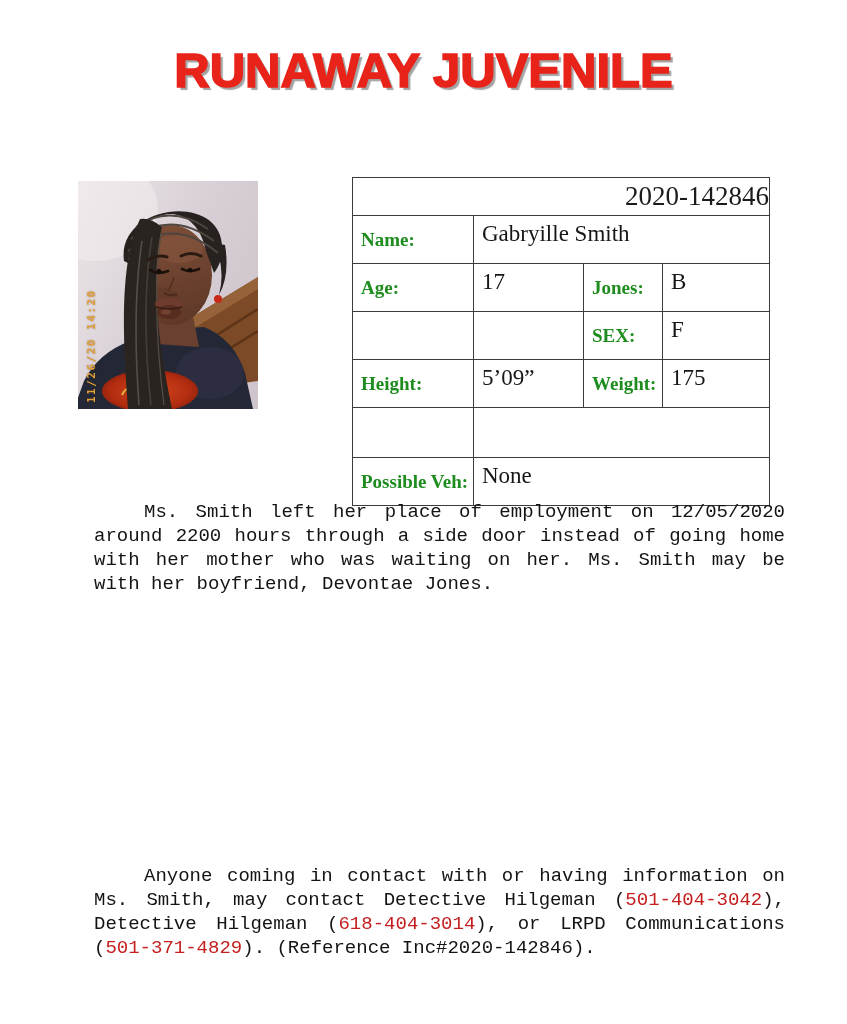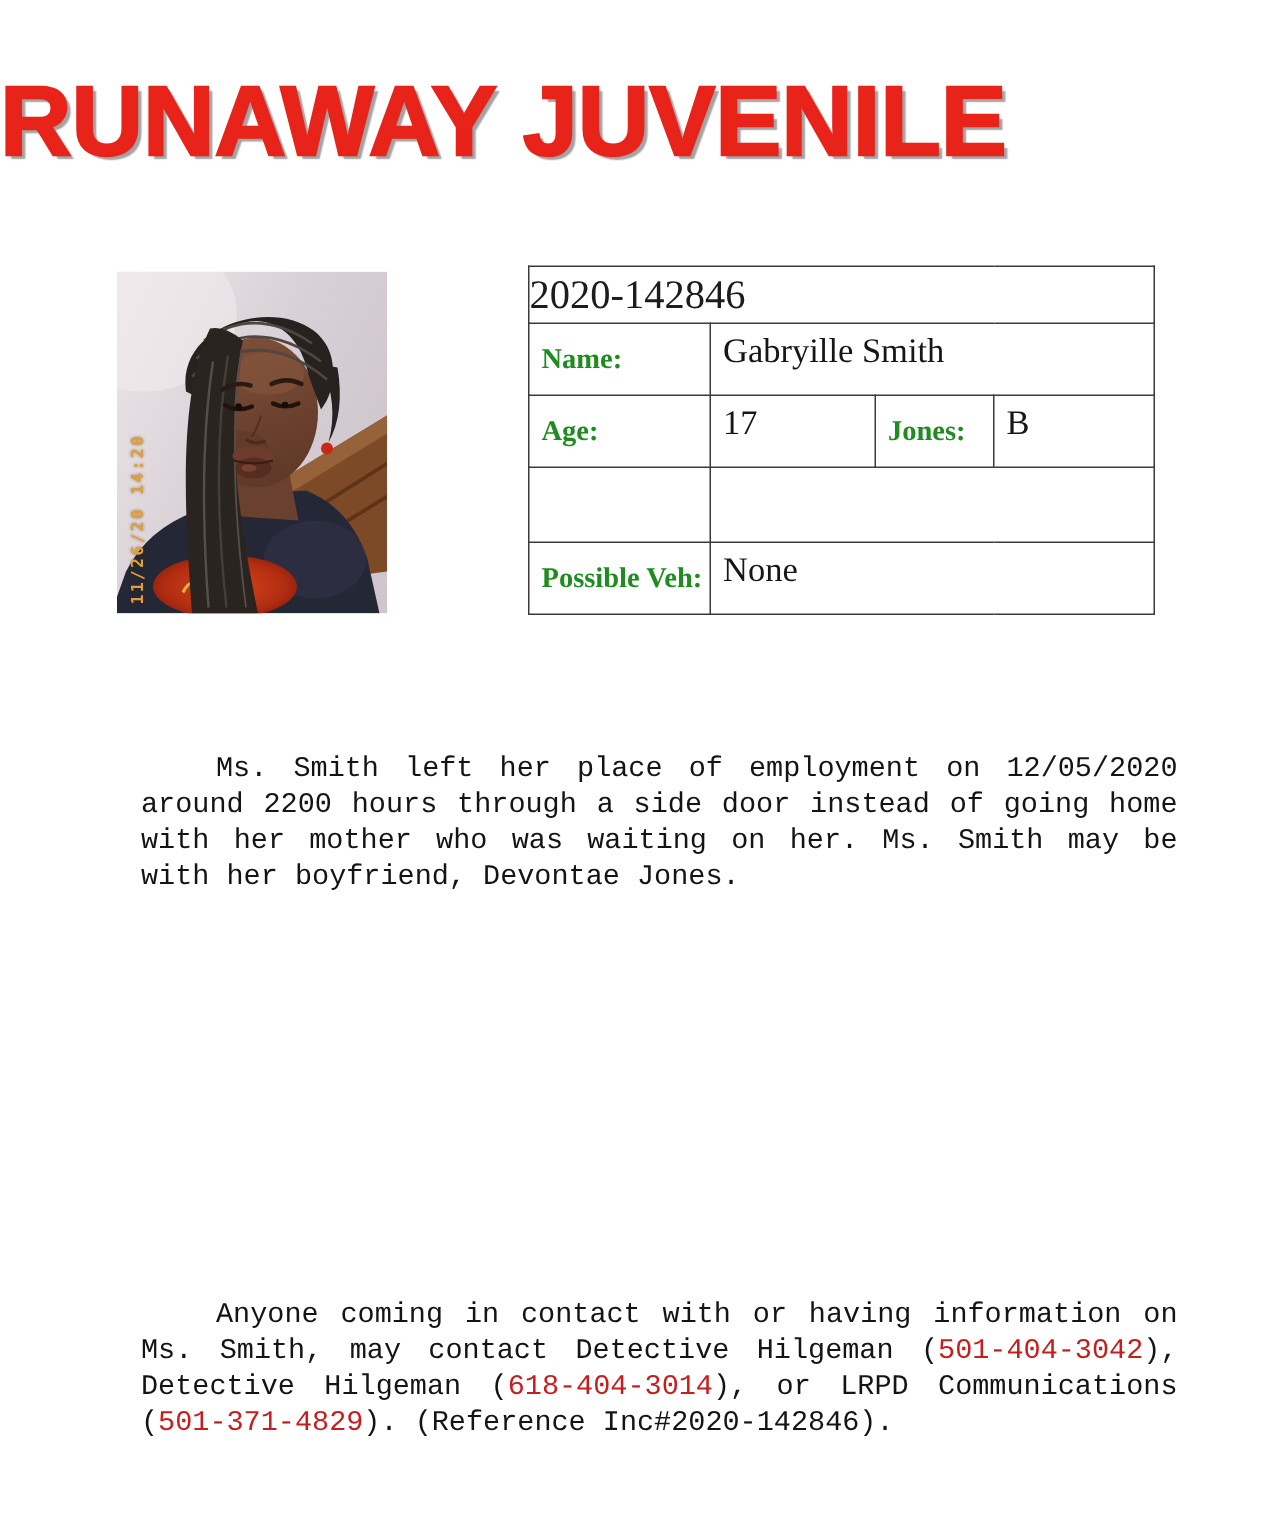--- a/index.html
+++ b/index.html
@@ -12,23 +12,24 @@
     font-family: "Liberation Serif", serif;
   }
 
   
   .flyer-title {
     position: absolute;
     top: 42px;
     left: 0;
     width: 100%;
     margin: 0;
+    text-align: center;
     font-family: "Liberation Sans", sans-serif;
     font-weight: bold;
-    font-size: 66px;
+    font-size: 49px;
     letter-spacing: 0px;
     color: #e8231a;
     -webkit-text-stroke: 1.6px #e8231a;
     text-shadow: 3px 3px 1px #a3a3a3;
     white-space: nowrap;
   }
 
   
   .photo {
     position: absolute;
@@ -65,21 +66,21 @@
   }
   .case-table td {
     border: 1px solid #3b3b3b;
     font-family: "Liberation Serif", serif;
     vertical-align: middle;
     overflow: hidden;
     white-space: nowrap;
   }
   .case-table td.case-num {
     height: 37px;
-    text-align: left;
+    text-align: right;
     font-size: 27px;
     color: #1c1c1c;
     padding: 0;
   }
   .case-table td.lbl {
     height: 35px;
     padding: 0 6px 0 8px;
     font-weight: bold;
     font-size: 19px;
     color: #1e8c1e;
@@ -198,20 +199,32 @@
     <tr>
       <td class="lbl">Name:</td>
       <td class="val" colspan="3">Gabryille Smith</td>
     </tr>
     <tr>
       <td class="lbl">Age:</td>
       <td class="val">17</td>
       <td class="lbl">Jones:</td>
       <td class="val">B</td>
     </tr>
+    <tr>
+      <td class="lbl"></td>
+      <td class="val"></td>
+      <td class="lbl">SEX:</td>
+      <td class="val">F</td>
+    </tr>
+    <tr>
+      <td class="lbl">Height:</td>
+      <td class="val">5’09”</td>
+      <td class="lbl">Weight:</td>
+      <td class="val">175</td>
+    </tr>
     <tr class="spacer-row">
       <td class="lbl"></td>
       <td class="val" colspan="3"></td>
     </tr>
     <tr>
       <td class="lbl">Possible Veh:</td>
       <td class="val" colspan="3">None</td>
     </tr>
   </tbody>
     </table>

